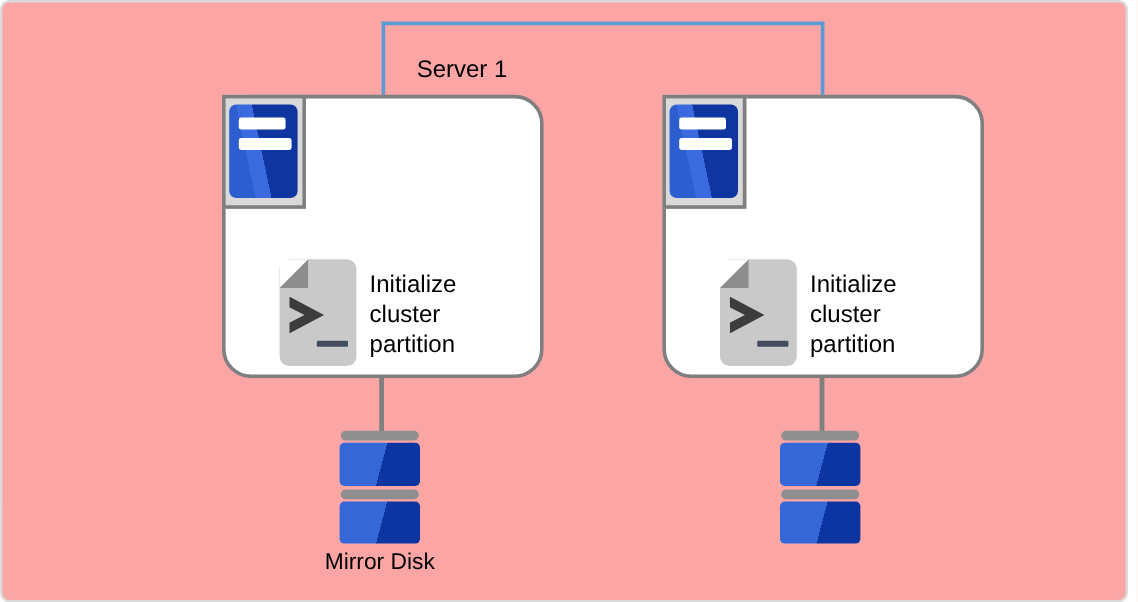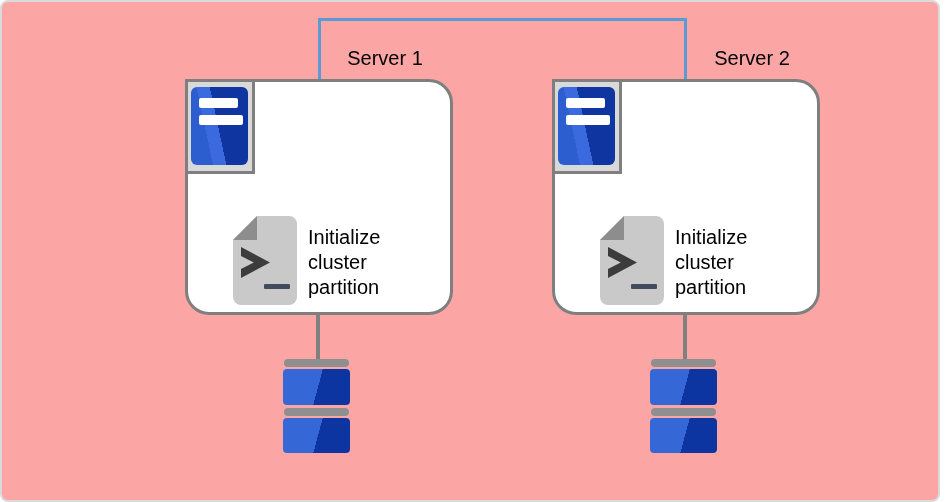--- a/index.html
+++ b/index.html
@@ -156,25 +156,25 @@
       <span>Initialize</span>
       <span>cluster</span>
       <span>partition</span>
     </div>
     <div class="connector"></div>
     <div class="disk-group">
       <div class="disk-bar b1"></div>
       <div class="disk-platter p1"></div>
       <div class="disk-bar b2"></div>
       <div class="disk-platter p2"></div>
+      <div class="disk-label">Mirror Disk</div>
     </div>
   </div>
 
   <div class="server-group s2">
-    <div class="server-label">Server 2</div>
     <div class="server-box"></div>
     <div class="icon-panel">
       <div class="server-icon">
         <div class="slot slot1"></div>
         <div class="slot slot2"></div>
       </div>
     </div>
     <div class="script-icon">
       <div class="script-page"></div>
       <div class="corner-cut"></div>

